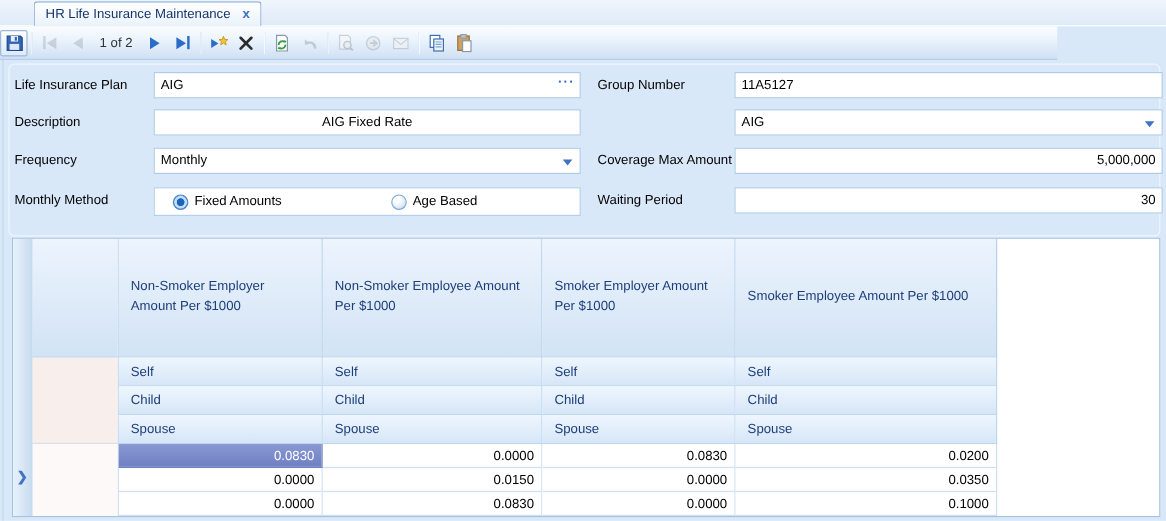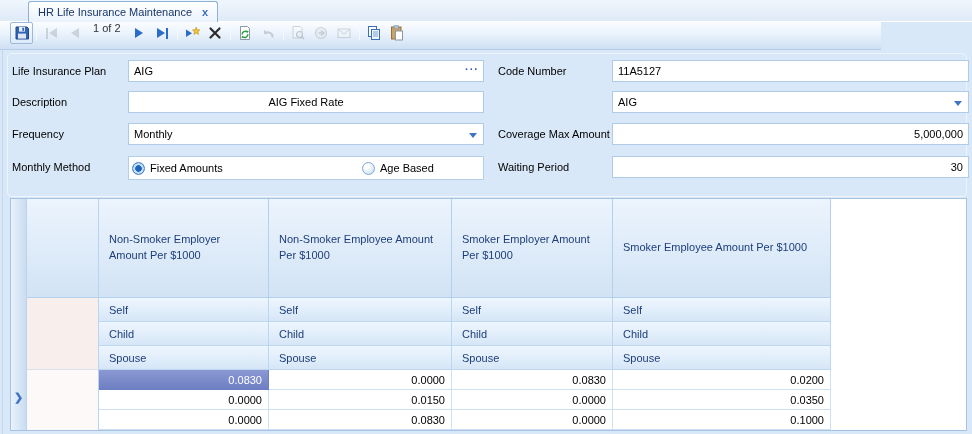--- a/index.html
+++ b/index.html
@@ -12,21 +12,21 @@
     background:linear-gradient(#eff6fd,#dfeaf8); border-bottom:1px solid #ffffff; }
   .tab { position:absolute; left:5px; top:1px; height:21px;
     background:linear-gradient(#ffffff,#eaf2fb); border:1px solid #8fb0d6; border-bottom:none;
     border-radius:3px 3px 0 0; display:flex; align-items:center; gap:10px; padding:0 9px;
     color:#17356b;margin-left:23px; }
   .tab-close { color:#3a6fc0; font-weight:bold; font-size:11px; cursor:default; }
 
   
   .toolbar { position:absolute; left:0; top:22px; width:881px; height:28px;
     background:linear-gradient(#fbfdff 0%, #e9f2fc 45%, #cfe0f3 100%);
-    border-bottom:1px solid #b5cde8; display:flex; padding:0 10px; }
+    border-bottom:1px solid #b5cde8; display:flex; align-items:center; padding:0 0; }
   .tbtn { width:23px; height:22px; display:flex; align-items:center; justify-content:center; flex:0 0 auto; }
   .tbtn.raised { border:1px solid #9db8d9; border-radius:2px; background:linear-gradient(#fdfeff,#dceafa); }
   .tbtn.disabled { opacity:.42; filter:grayscale(.6); }
   .tsep { width:1px; height:18px; background:#b7cde6; border-right:1px solid #f4f9fe; margin:0 3px; flex:0 0 auto; }
   .recpos { padding:0 7px; color:#333; flex:0 0 auto; }
   .tri-r { width:0; height:0; border-top:5px solid transparent; border-bottom:5px solid transparent; border-left:8px solid #2a6cc8; }
   .tri-l { width:0; height:0; border-top:5px solid transparent; border-bottom:5px solid transparent; border-right:8px solid #2a6cc8; }
   .tri-gray { border-left-color:#9aa7b8; border-right-color:#9aa7b8; }
   .bar { width:2px; height:11px; background:#2a6cc8; }
   .bar.gray { background:#9aa7b8; }
@@ -42,21 +42,21 @@
   .inp { position:absolute; height:22px; border:1px solid #b0cbe8; background:#fff; padding:0 5px;
     font-family:"Liberation Sans",sans-serif; font-size:11px; color:#000; }
   .inp.num { text-align:right; }
   .combo { position:absolute; height:22px; border:1px solid #b0cbe8; background:#fff;
     display:flex; align-items:center; padding:0 5px; }
   .combo .arrow { position:absolute; right:6px; top:9px; width:0; height:0;
     border-left:4px solid transparent; border-right:4px solid transparent; border-top:5px solid #3f74c4; }
   .ellipsis-btn { position:absolute; right:5px; top:3px; color:#2d62b5; font-weight:bold;
     letter-spacing:1px; cursor:default; }
   .radiobox { position:absolute; height:24px; border:1px solid #b4cfe9; background:#fff;
-    display:flex; padding-left:3px;gap:48px; }
+    display:flex; padding-left:15px; }
   .radio-opt { display:flex; align-items:center; gap:5px; }
   .radio { width:13px; height:13px; border-radius:50%; border:1px solid #7fa8d6;
     background:radial-gradient(circle at 35% 30%, #ffffff 20%, #cfe3f6 80%); }
   .radio.sel { border-color:#4f82c4;
     background:radial-gradient(circle, #1f63c0 0 3px, #bfe0f8 3.5px 5px, #6ea4e0 5.5px); }
 
   
   .grid { position:absolute; left:10px; top:148px; width:957px; height:233px;
     background:#fff; border:1px solid #a6c3e2; display:flex; overflow:hidden; }
   .col-indicator { width:16px; flex:0 0 auto; background:linear-gradient(90deg,#e9f2fc,#cadcf0);
@@ -206,21 +206,21 @@
   </div>
 
   <div class="content">
     <div class="form-panel"></div>
 
     <div class="flabel" style="left:12px;top:10px;width:112px">Life Insurance Plan</div>
     <div style="position:absolute;left:128px;top:10px;width:356px;height:22px">
       <input class="inp" style="left: 0px; top: 0px; width: 356px;" value="AIG">
       <span class="ellipsis-btn">···</span>
     </div>
-    <div class="flabel" style="left:498px;top:10px;width:112px">Code Number</div>
+    <div class="flabel" style="left:498px;top:10px;width:112px">Group Number</div>
     <input class="inp" style="left: 612px; top: 10px; width: 357px;" value="11A5127">
 
     <div class="flabel" style="left:12px;top:41px;width:112px">Description</div>
     <input class="inp" style="left: 128px; top: 41px; width: 356px; text-align: center;" value="AIG Fixed Rate">
     <div class="combo" style="left:612px;top:41px;width:357px">
       <span>AIG</span>
       <span class="arrow"></span>
     </div>
 
     <div class="flabel" style="left:12px;top:73px;width:112px">Frequency</div>

